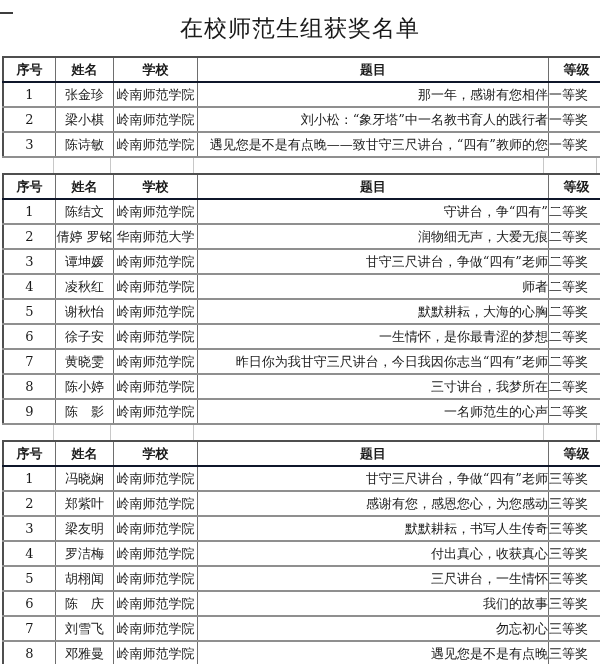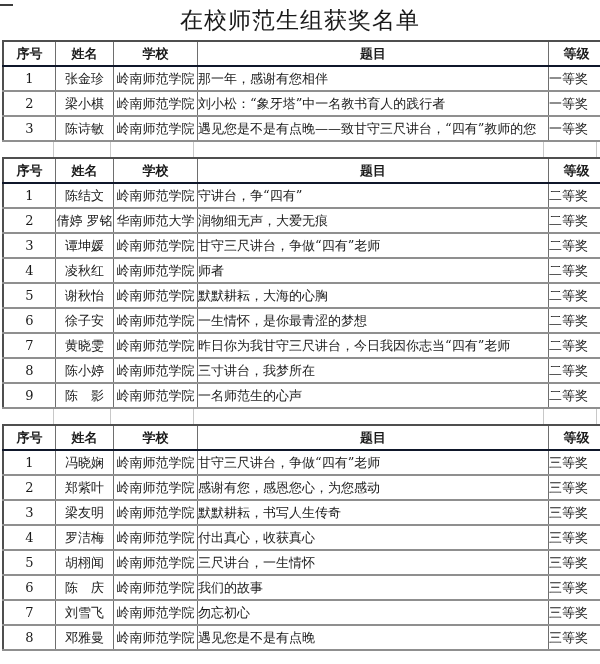--- a/index.html
+++ b/index.html
@@ -13,21 +13,21 @@
     color: #1a1a1a;
   }
   .page { position: relative; width: 600px; height: 664px; }
   .corner-tick {
     position: absolute;
     left: 0; top: 0;
     width: 13px; height: 2px;
     background: #3d3d3d;
   }
   .title {
-    margin: 4px;
+    margin: 12px;
     height: 32px;
     line-height: 32px;
     text-align: center;
     font-size: 23px;
     font-weight: normal;
     letter-spacing: 1px;
     border-radius: 15px;
   }
   table.award {
     border-collapse: collapse;
@@ -50,21 +50,21 @@
   }
   table.award thead th {
     font-weight: bold;
     text-align: center;
     border-bottom: 2px solid #0f172a;
     border-top: 2px solid #4f4f4f;
   }
   .c0 { width: 51px; text-align: center; font-size: 12px; }
   .c1 { width: 57px; text-align: center; }
   .c2 { width: 83px; text-align: center; padding: 0 1px; }
-  .c3 { width: 350px; text-align: left; padding: 0 4px; }
+  .c3 { width: 350px; text-align: right; padding: 0 4px; }
   .c4 { width: 55px; text-align: left; padding: 0 2px; }
   table.award thead th.c0, table.award thead th.c2,
   table.award thead th.c3, table.award thead th.c4 {
     text-align: center; padding: 0; font-size: 13px;
   }
   .spacer {
     position: relative;
     width: 596px;
     height: 15px;
     margin-left: 2px;

